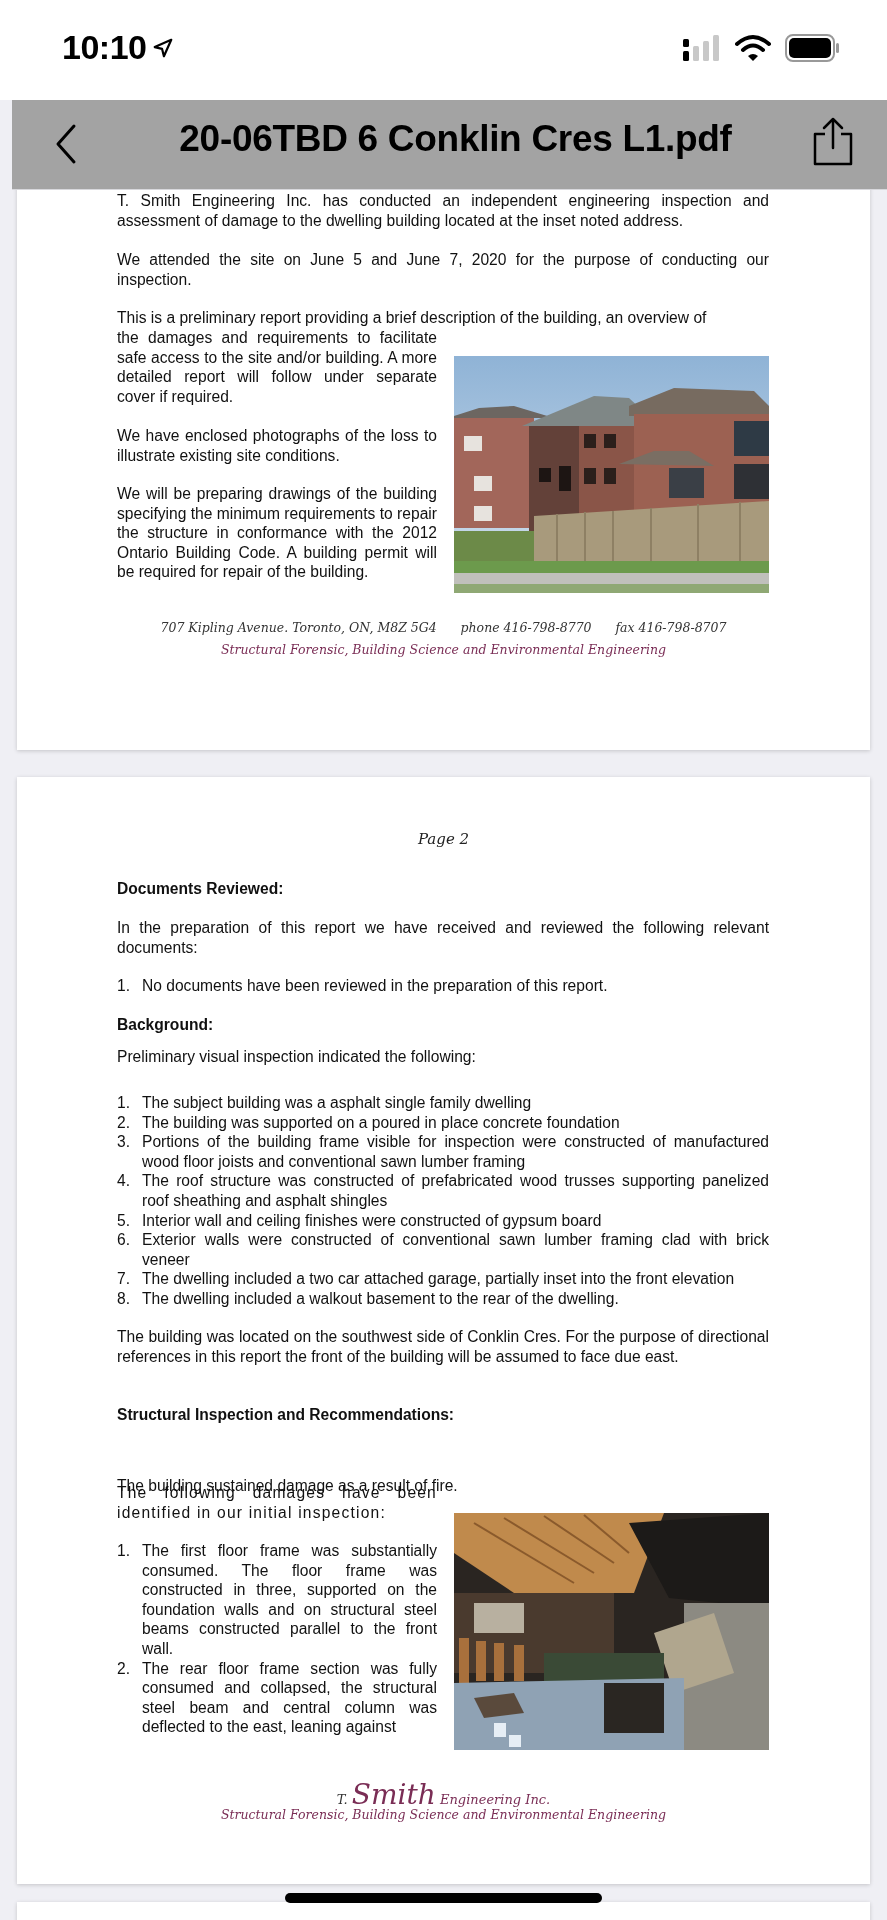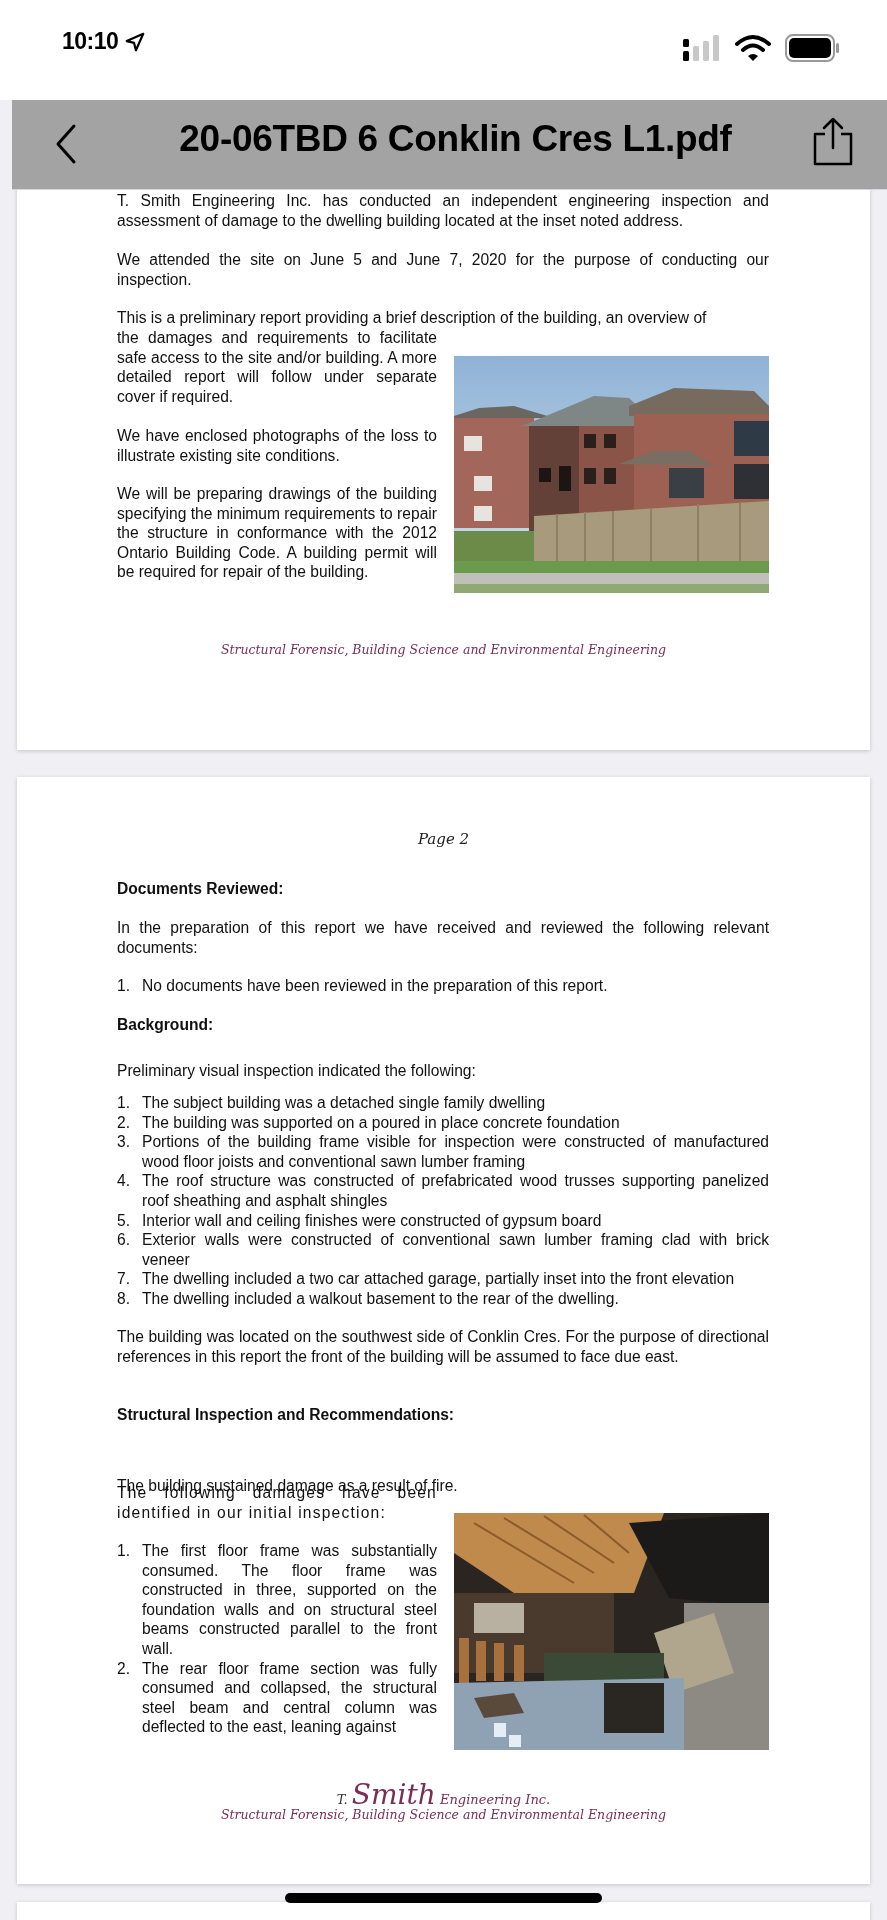--- a/index.html
+++ b/index.html
@@ -1,20 +1,20 @@
 <!DOCTYPE html>
 <html><head>
 <meta charset="utf-8">
 <style>
   * { box-sizing: border-box; margin: 0; padding: 0; }
   html, body { width: 887px; height: 1920px; overflow: hidden; background: #efeff4; }
   body { position: relative; font-family: "Liberation Sans", sans-serif; color: #000; }
 
   .status-bar { position: absolute; top: 0; left: 0; width: 887px; height: 100px; background: #fff; }
-  .status-time { position: absolute; left: 62px; top: 28px; font-size: 23px; font-weight: 600; letter-spacing: -0.5px; display: flex; align-items: center; gap: 6px; }
+  .status-time { position: absolute; left: 62px; top: 28px; font-size: 34px; font-weight: 600; letter-spacing: -0.5px; display: flex; align-items: center; gap: 6px; }
   .status-icons { position: absolute; right: 46px; top: 34px; display: flex; align-items: center; gap: 14px; }
 
   .nav-bar { position: absolute; top: 100px; left: 12px; width: 887px; height: 90px; background: #a3a3a3; border-bottom: 1px solid #d8d8dc; }
   .nav-back { position: absolute; left: 36px; top: 18px; width: 40px; height: 50px; cursor: pointer; }
   .nav-title { position: absolute; left: 0; right: 0; top: 18px; text-align: center; font-size: 37px; font-weight: 600; letter-spacing: -0.3px; }
   .nav-share { position: absolute; right: 44px; top: 16px; width: 44px; height: 52px; cursor: pointer; }
 
   .viewer { position: absolute; top: 190px; left: 0; width: 887px; height: 1730px; overflow: hidden; }
   .page { position: absolute; left: 17px; width: 853px; background: #fff; box-shadow: 0 1px 4px rgba(0,0,0,0.18); }
   .page1 { top: -20px; height: 580px; }
@@ -132,37 +132,42 @@
             <line x1="244" y1="148" x2="244" y2="210"></line>
               <line x1="286" y1="146" x2="286" y2="210"></line>
           </g>
           <rect x="0" y="175" width="80" height="40" fill="#6c8a48"></rect>
           <rect x="0" y="205" width="315" height="12" fill="#6c9a4c"></rect>
           <rect x="0" y="217" width="315" height="13" fill="#c0c0bb"></rect>
           <rect x="0" y="228" width="315" height="9" fill="#8fa874"></rect>
         </svg>
       </div>
 
+      <div class="footer-line" style="top:450px; font-size:12.5px;">
+        <span>707 Kipling Avenue. Toronto, ON, M8Z 5G4</span>&nbsp;&nbsp;&nbsp;&nbsp;&nbsp;
+        <span>phone 416-798-8770</span>&nbsp;&nbsp;&nbsp;&nbsp;&nbsp;
+        <span>fax 416-798-8707</span>
+      </div>
       <div class="footer-line footer-sub" style="top:472px; font-size:12.5px;">Structural Forensic, Building Science and Environmental Engineering</div>
     </div>
   </div>
 
   <div class="page page2">
     <div class="footer-line" style="top:53px; font-size:15px; color:#222;">Page 2</div>
 
     <p class="doc-text" style="top:102px;"><b>Documents Reviewed:</b></p>
     <p class="doc-text" style="top:141px;">In the preparation of this report we have received and reviewed the following relevant documents:</p>
     <ol class="doc-list doc-text" style="top:199px;">
       <li><span class="num">1.</span><span>No documents have been reviewed in the preparation of this report.</span></li>
     </ol>
 
     <p class="doc-text" style="top:238px;"><b>Background:</b></p>
-    <p class="doc-text" style="top:284px;">Preliminary visual inspection indicated the following:</p>
+    <p class="doc-text" style="top:270px;">Preliminary visual inspection indicated the following:</p>
     <ol class="doc-list doc-text" style="top:316px;">
-      <li><span class="num">1.</span><span>The subject building was a detached single family dwelling</span></li>
+      <li><span class="num">1.</span><span>The subject building was a asphalt single family dwelling</span></li>
       <li><span class="num">2.</span><span>The building was supported on a poured in place concrete foundation</span></li>
       <li><span class="num">3.</span><span>Portions of the building frame visible for inspection were constructed of manufactured wood floor joists and conventional sawn lumber framing</span></li>
       <li><span class="num">4.</span><span>The roof structure was constructed of prefabricated wood trusses supporting panelized roof sheathing and asphalt shingles</span></li>
       <li><span class="num">5.</span><span>Interior wall and ceiling finishes were constructed of gypsum board</span></li>
       <li><span class="num">6.</span><span>Exterior walls were constructed of conventional sawn lumber framing clad with brick veneer</span></li>
       <li><span class="num">7.</span><span>The dwelling included a two car attached garage, partially inset into the front elevation</span></li>
       <li><span class="num">8.</span><span>The dwelling included a walkout basement to the rear of the dwelling.</span></li>
     </ol>
 
     <p class="doc-text" style="top:550px;">The building was located on the southwest side of Conklin Cres.  For the purpose of directional references in this report the front of the building will be assumed to face due east.</p>

